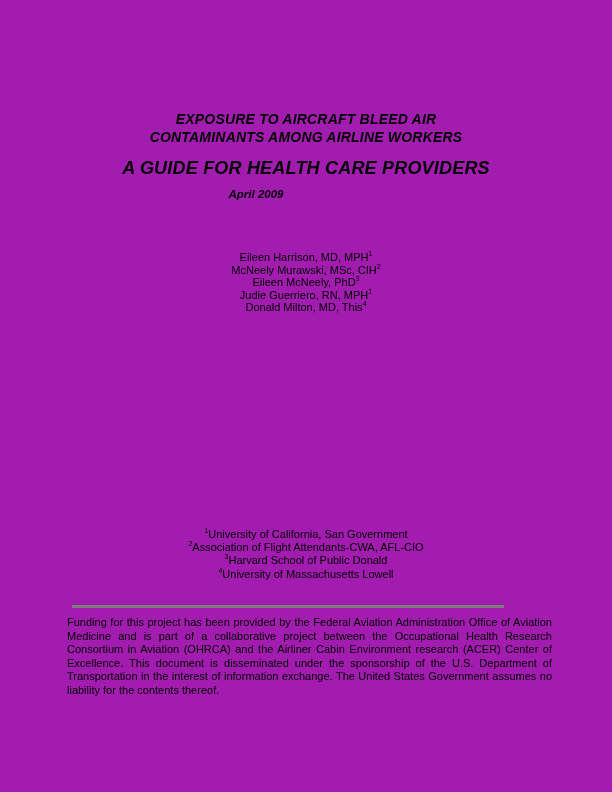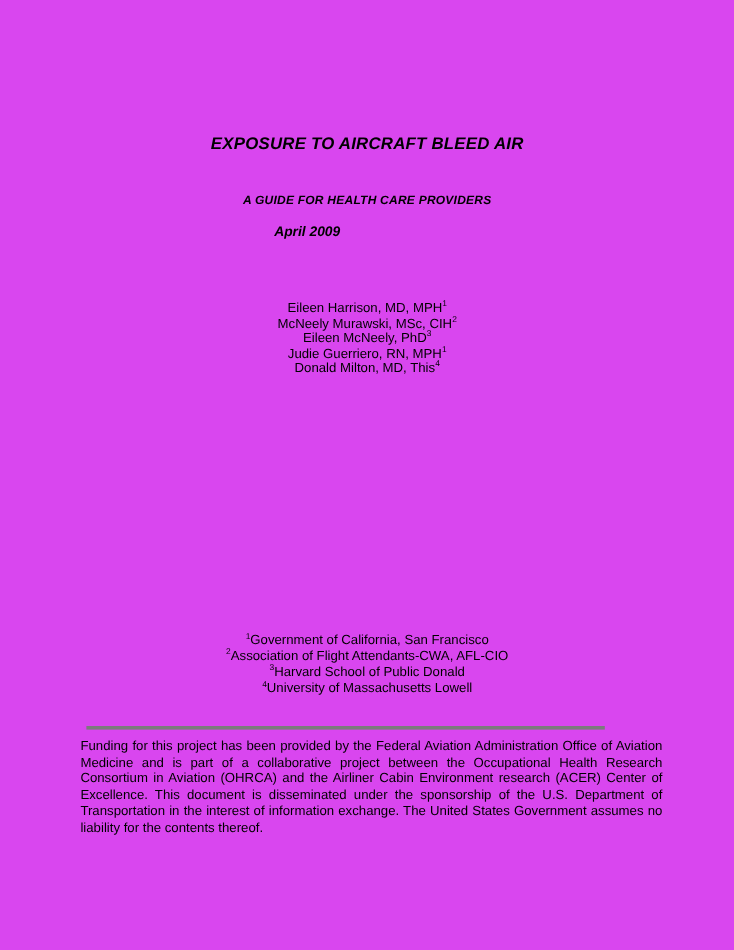--- a/index.html
+++ b/index.html
@@ -4,21 +4,21 @@
 <style>
   html, body {
     margin: 0;
     padding: 0;
     background: #ffffff;
   }
   .page {
     position: relative;
     width: 612px;
     height: 792px;
-    background: #d946ef;
+    background: #a21caf;
     color: #000000;
     font-family: "Liberation Sans", sans-serif;
     overflow: hidden;
   }
   .title-block {
     position: absolute;
     top: 110px;
     left: 0;
     width: 612px;
     text-align: center;
@@ -29,21 +29,21 @@
     letter-spacing: 0.2px;
   }
   .subtitle {
     position: absolute;
     top: 159px;
     left: 0;
     width: 612px;
     text-align: center;
     font-weight: bold;
     font-style: italic;
-    font-size: 10px;
+    font-size: 18px;
     line-height: 18px;
     letter-spacing: 0.2px;
   }
   .date-line {
     position: absolute;
     top: 187px;
     left: 0;
     width: 512px;
     text-align: center;
     font-weight: bold;
@@ -93,36 +93,37 @@
     text-align: justify;
   }
 </style>
 </head>
 <body>
 
 <div class="page">
 
   <div class="title-block">
     <div>EXPOSURE TO AIRCRAFT BLEED AIR</div>
+    <div>CONTAMINANTS AMONG AIRLINE WORKERS</div>
   </div>
 
   <div class="subtitle">A GUIDE FOR HEALTH CARE PROVIDERS</div>
 
   <div class="date-line">April 2009</div>
 
   <div class="authors">
     <div><span>Eileen Harrison, MD, MPH</span><sup class="fnref">1</sup></div>
     <div><span>McNeely Murawski, MSc, CIH</span><sup class="fnref">2</sup></div>
     <div><span>Eileen McNeely, PhD</span><sup class="fnref">3</sup></div>
     <div><span>Judie Guerriero, RN, MPH</span><sup class="fnref">1</sup></div>
     <div><span>Donald Milton, MD, This</span><sup class="fnref">4</sup></div>
   </div>
 
   <div class="affiliations">
-    <div><sup class="fnref">1</sup><span>Government of California, San Francisco</span></div>
+    <div><sup class="fnref">1</sup><span>University of California, San Government</span></div>
     <div><sup class="fnref">2</sup><span>Association of Flight Attendants-CWA, AFL-CIO</span></div>
     <div><sup class="fnref">3</sup><span>Harvard School of Public Donald</span></div>
     <div><sup class="fnref">4</sup><span>University of Massachusetts Lowell</span></div>
   </div>
 
   <div class="rule"></div>
 
   <p class="funding">Funding for this project has been provided by the Federal Aviation Administration Office of Aviation Medicine and is part of a collaborative project between the Occupational Health Research Consortium in Aviation (OHRCA) and the Airliner Cabin Environment research (ACER) Center of Excellence.  This document is disseminated under the sponsorship of the U.S. Department of Transportation in the interest of information exchange.  The United States Government assumes no liability for the contents thereof.</p>
 
 </div>

